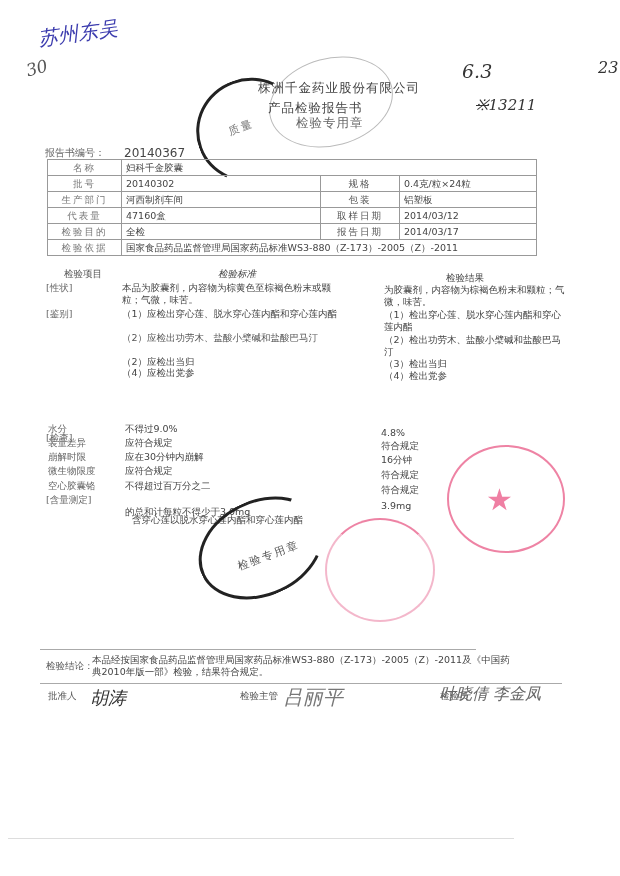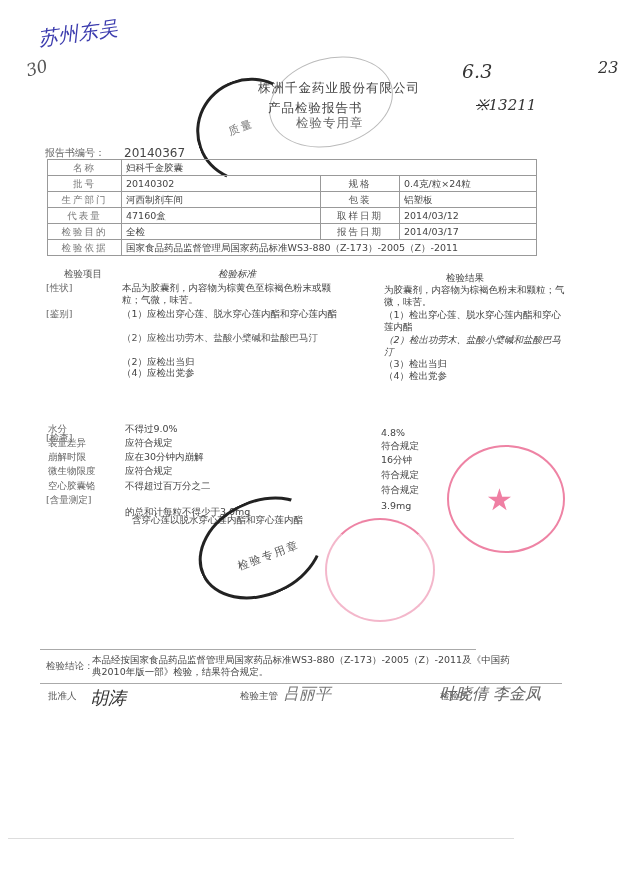--- a/index.html
+++ b/index.html
@@ -107,21 +107,21 @@
 <div class="abs sec" style="left:122px;top:282px;width:220px;">本品为胶囊剂，内容物为棕黄色至棕褐色粉末或颗粒；气微，味苦。</div>
 <div class="abs sec" style="left:384px;top:284px;width:186px;">为胶囊剂，内容物为棕褐色粉末和颗粒；气微，味苦。</div>
 
 <div class="abs sec lbl-col" style="left:46px;top:308px;">[鉴别]</div>
 <div class="abs sec" style="left:122px;top:308px;white-space:nowrap;">（1）应检出穿心莲、脱水穿心莲内酯和穿心莲内酯</div>
 <div class="abs sec" style="left:122px;top:332px;white-space:nowrap;color:#555;">（2）应检出功劳木、盐酸小檗碱和盐酸巴马汀</div>
 <div class="abs sec" style="left:122px;top:356px;white-space:nowrap;">（2）应检出当归</div>
 <div class="abs sec" style="left:122px;top:367px;white-space:nowrap;">（4）应检出党参</div>
 
 <div class="abs sec" style="left:384px;top:309px;width:186px;">（1）检出穿心莲、脱水穿心莲内酯和穿心莲内酯</div>
-<div class="abs sec" style="left:384px;top:334px;width:186px;font-style:italic;">（2）检出功劳木、盐酸小檗碱和盐酸巴马汀</div>
+<div class="abs sec" style="left:384px;top:334px;width:186px;">（2）检出功劳木、盐酸小檗碱和盐酸巴马汀</div>
 <div class="abs sec" style="left:384px;top:358px;">（3）检出当归</div>
 <div class="abs sec" style="left:384px;top:370px;">（4）检出党参</div>
 
 <div class="abs sec lbl-col" style="left:46px;top:424px;margin-top:8px;">[检查]</div>
 
 <div class="abs sec lbl-col" style="left:48px;top:423px;">水分</div>
 <div class="abs sec" style="left:125px;top:423px;">不得过9.0%</div>
 <div class="abs sec" style="left:381px;top:427px;">4.8%</div>
 
 <div class="abs sec lbl-col" style="left:48px;top:437px;">装量差异</div>
@@ -154,17 +154,17 @@
 
 <div class="line" style="left:40px;top:649px;width:436px;"></div>
 <div class="abs sec" style="left:46px;top:660px;color:#555;">检验结论：</div>
 <div class="abs sec" style="left:92px;top:654px;white-space:nowrap;">本品经按国家食品药品监督管理局国家药品标准WS3-880（Z-173）-2005（Z）-2011及《中国药</div>
 <div class="abs sec" style="left:92px;top:666px;white-space:nowrap;">典2010年版一部》检验，结果符合规定。</div>
 <div class="line" style="left:40px;top:683px;width:522px;"></div>
 
 <div class="abs sec" style="left:48px;top:690px;color:#555;">批准人</div>
 <div class="abs hand hw-dark" style="left:90px;top:686px;font-size:18px;">胡涛</div>
 <div class="abs sec" style="left:240px;top:690px;color:#555;">检验主管</div>
-<div class="abs hand" style="left:283px;top:684px;font-size:16px;color:#777;">吕丽平</div>
+<div class="abs hand" style="left:283px;top:684px;font-size:20px;color:#777;">吕丽平</div>
 <div class="abs sec" style="left:404px;top:690px;color:#555;margin-left:36px;">检验员</div>
 <div class="abs hand" style="left:440px;top:684px;font-size:16px;color:#666;">叶晓倩 李金凤</div>
 
 <div class="line" style="left:8px;top:838px;width:506px;background:#ddd;"></div>
 
 </body></html>

